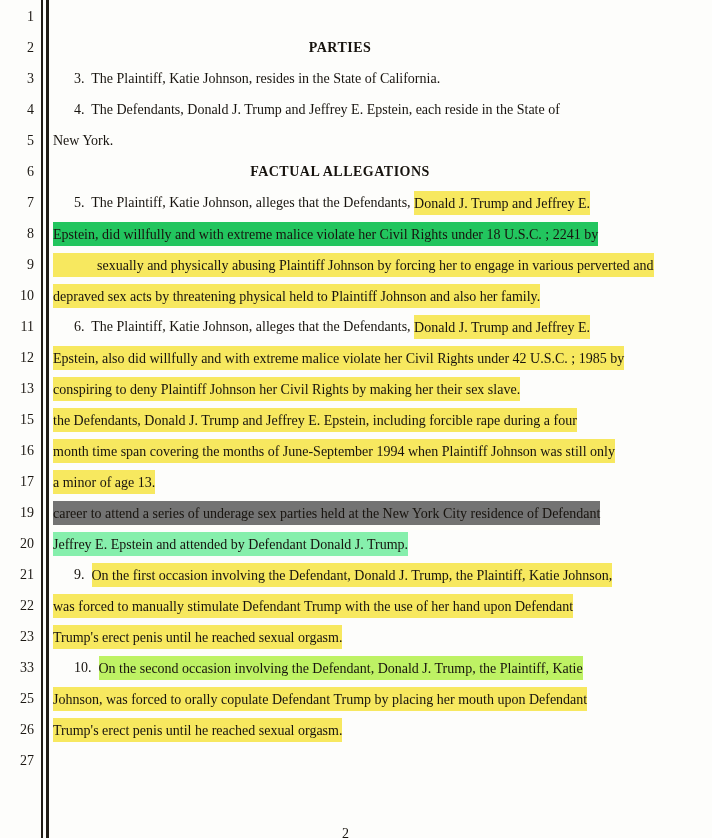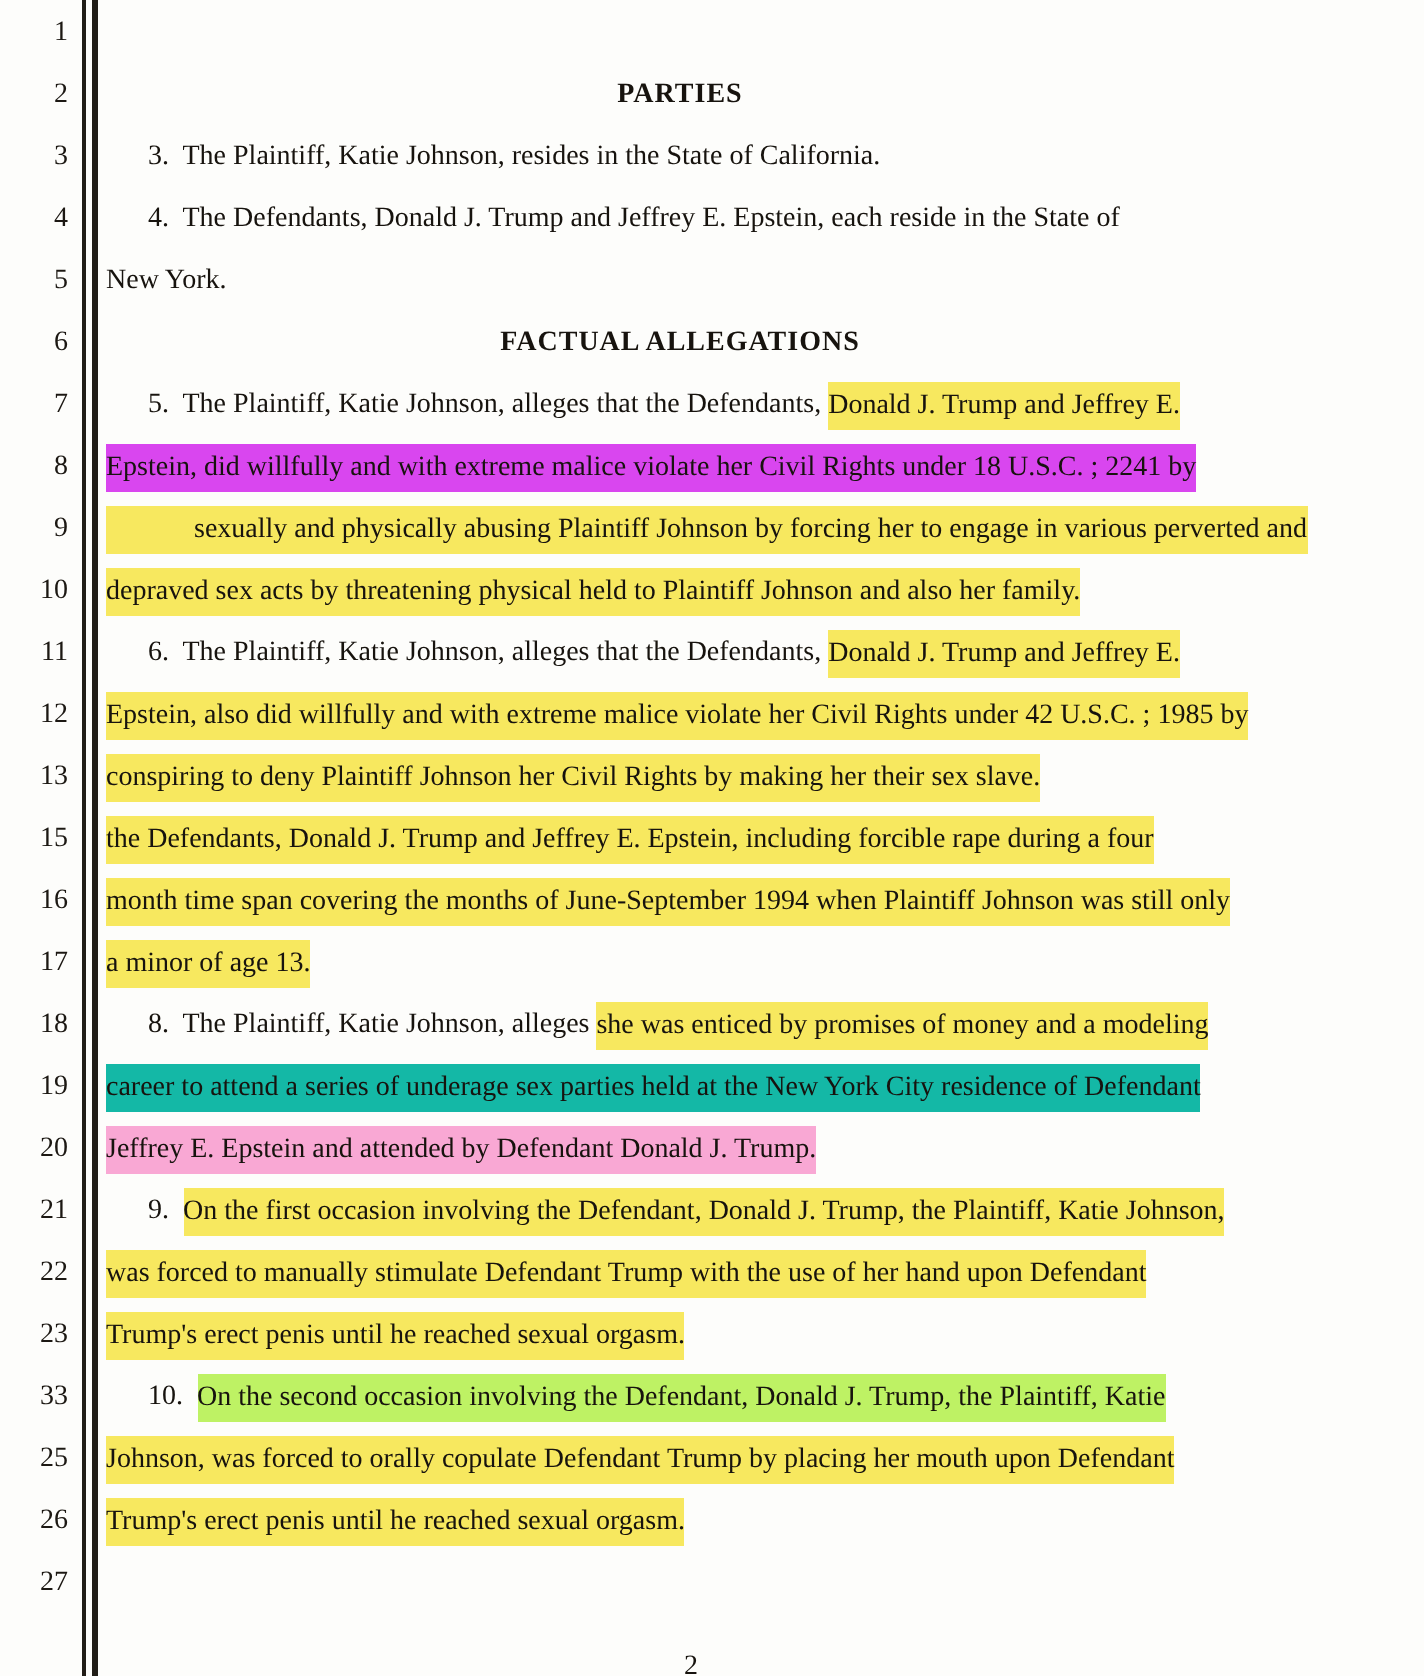--- a/index.html
+++ b/index.html
@@ -117,21 +117,21 @@
       <div class="line-row center">
         <div class="line-num">6</div>
         <div class="line-text"><span class="plain">FACTUAL ALLEGATIONS</span></div>
       </div>
       <div class="line-row indent">
         <div class="line-num">7</div>
         <div class="line-text"><span class="plain">5.  The Plaintiff, Katie Johnson, alleges that the Defendants, </span><span class="hl" style="background: rgb(247, 232, 95);">Donald J. Trump and Jeffrey E.</span></div>
       </div>
       <div class="line-row">
         <div class="line-num">8</div>
-        <div class="line-text"><span class="hl" style="background: #d946ef;">Epstein, did willfully and with extreme malice violate her Civil Rights under 18 U.S.C. ; 2241 by</span></div>
+        <div class="line-text"><span class="hl" style="background: #22c55e;">Epstein, did willfully and with extreme malice violate her Civil Rights under 18 U.S.C. ; 2241 by</span></div>
       </div>
       <div class="line-row">
         <div class="line-num">9</div>
         <div class="line-text"><span class="hl" style="background: rgb(247, 232, 95); padding-left: 44px;">sexually and physically abusing Plaintiff Johnson by forcing her to engage in various perverted and</span></div>
       </div>
       <div class="line-row">
         <div class="line-num">10</div>
         <div class="line-text"><span class="hl" style="background: rgb(247, 232, 95);">depraved sex acts by threatening physical held to Plaintiff Johnson and also her family.</span></div>
       </div>
       <div class="line-row indent">
@@ -151,31 +151,27 @@
         <div class="line-text"><span class="hl" style="background: rgb(247, 232, 95);">the Defendants, Donald J. Trump and Jeffrey E. Epstein, including forcible rape during a four</span></div>
       </div>
       <div class="line-row">
         <div class="line-num">16</div>
         <div class="line-text"><span class="hl" style="background: rgb(247, 232, 95);">month time span covering the months of June-September 1994 when Plaintiff Johnson was still only</span></div>
       </div>
       <div class="line-row">
         <div class="line-num">17</div>
         <div class="line-text"><span class="hl" style="background: rgb(247, 232, 95);">a minor of age 13.</span></div>
       </div>
-      <div class="line-row indent">
-        <div class="line-num">18</div>
-        <div class="line-text"><span class="plain">8.  The Plaintiff, Katie Johnson, alleges </span><span class="hl" style="background: rgb(247, 232, 95);">she was enticed by promises of money and a modeling</span></div>
-      </div>
       <div class="line-row">
         <div class="line-num">19</div>
-        <div class="line-text"><span class="hl" style="background: #14b8a6;">career to attend a series of underage sex parties held at the New York City residence of Defendant</span></div>
+        <div class="line-text"><span class="hl" style="background: #737373;">career to attend a series of underage sex parties held at the New York City residence of Defendant</span></div>
       </div>
       <div class="line-row">
         <div class="line-num">20</div>
-        <div class="line-text"><span class="hl" style="background: #f9a8d4;">Jeffrey E. Epstein and attended by Defendant Donald J. Trump.</span></div>
+        <div class="line-text"><span class="hl" style="background: #86efac;">Jeffrey E. Epstein and attended by Defendant Donald J. Trump.</span></div>
       </div>
       <div class="line-row indent">
         <div class="line-num">21</div>
         <div class="line-text"><span class="plain">9.  </span><span class="hl" style="background: rgb(247, 232, 95);">On the first occasion involving the Defendant, Donald J. Trump, the Plaintiff, Katie Johnson,</span></div>
       </div>
       <div class="line-row">
         <div class="line-num">22</div>
         <div class="line-text"><span class="hl" style="background: rgb(247, 232, 95);">was forced to manually stimulate Defendant Trump with the use of her hand upon Defendant</span></div>
       </div>
       <div class="line-row">

